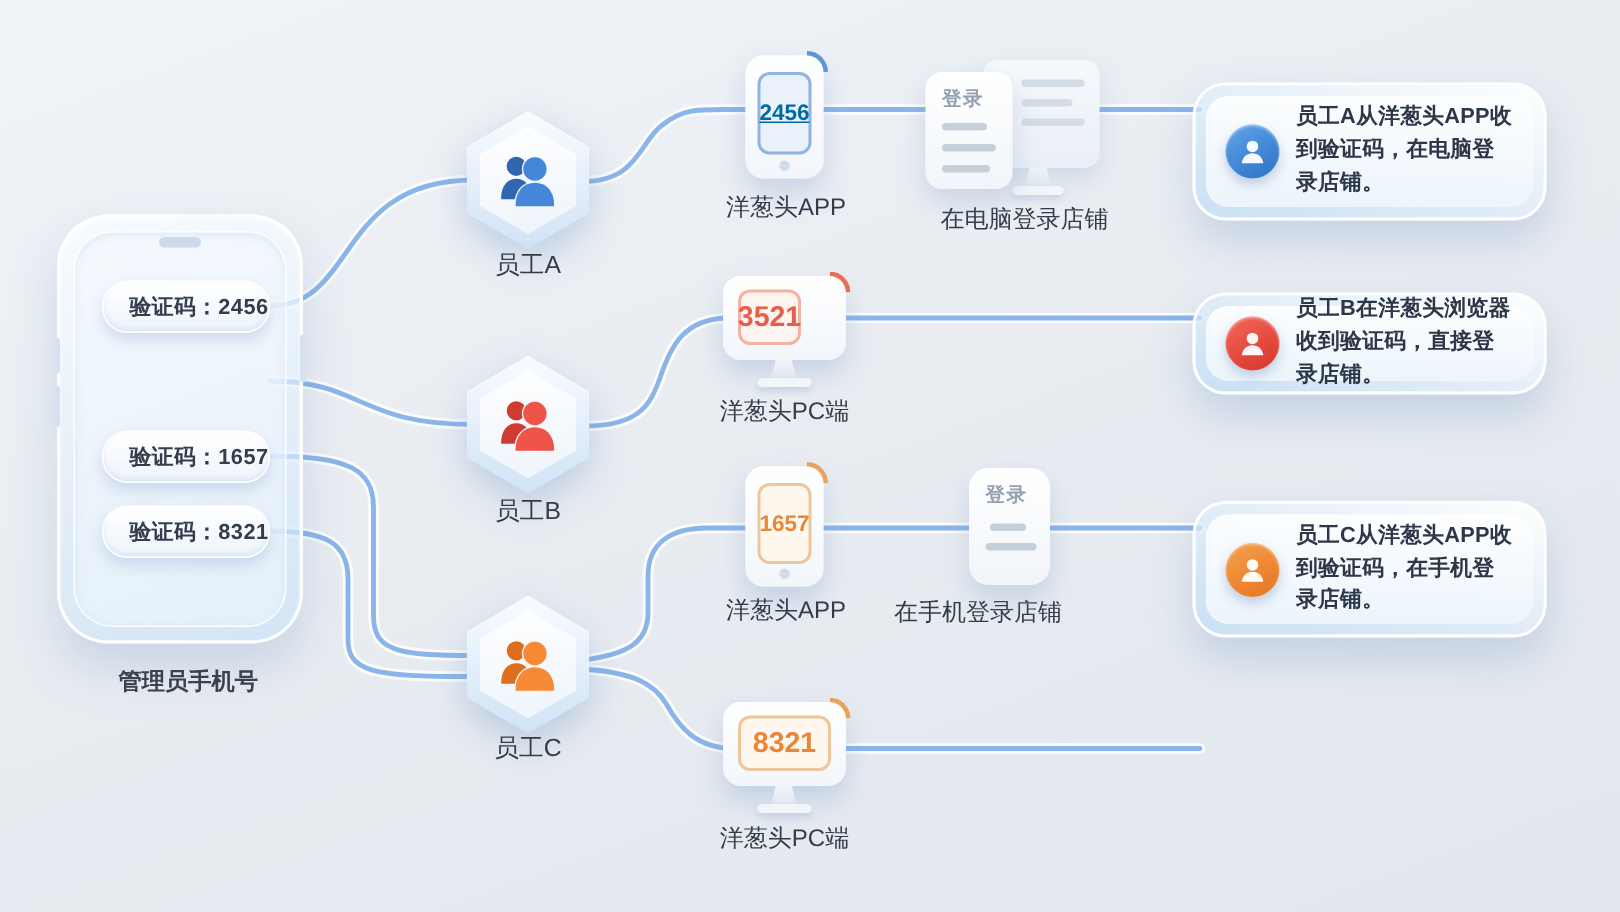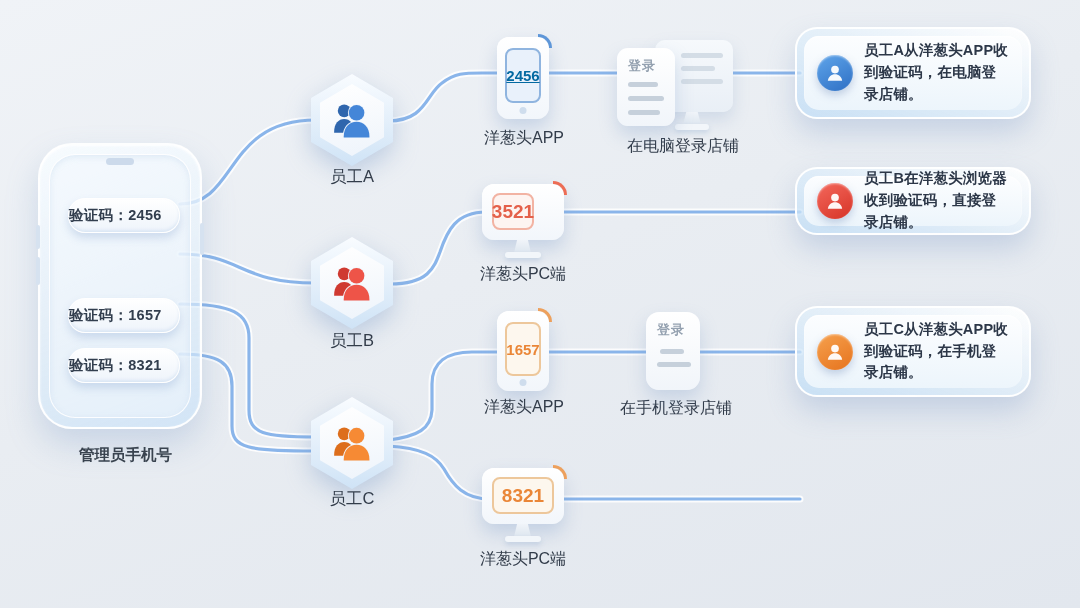--- a/index.html
+++ b/index.html
@@ -31,24 +31,23 @@
     box-shadow:inset 0 2px 6px rgba(160,190,225,.25);
   }
   .phone-notch { position:absolute; top:13px; left:50%; transform:translateX(-50%);
     width:28px; height:7px; border-radius:4px; background:#ccdaeb; }
   .side-btn { position:absolute; width:4px; border-radius:2px; background:#d6e2f0; }
   .code-pill {
     position:absolute; left:30px; width:112px; height:35px; border-radius:17px;
     background:linear-gradient(180deg,#ffffff 0%,#eef4fb 100%);
     border:1px solid rgba(255,255,255,.95);
     box-shadow:0 5px 9px rgba(130,160,205,.30), inset 0 -2px 3px rgba(195,215,238,.45);
-    display:flex; align-items:center; justify-content:flex-start;
+    display:flex; align-items:center; justify-content:flex-end;
     font-size:14.5px; font-weight:600; color:#323e4e; letter-spacing:.3px;
     z-index:4;
-    margin-top:11px;
   }
   .phone-caption { position:absolute; left:28px; top:443px; width:195px; z-index:3;
     text-align:center; font-size:15.5px; font-weight:600; color:#39434f; line-height:1.55; }
 
   
   .hex-wrap { position:absolute; width:82px; height:92px; z-index:3;
     filter:drop-shadow(0 9px 12px rgba(116,150,198,.38)); }
   .hex { position:absolute; clip-path:polygon(50% 0,100% 26%,100% 74%,50% 100%,0 74%,0 26%); }
   .hex-outer { inset:0; background:linear-gradient(180deg,#f9fcff 0%,#cfe3f6 100%); }
   .hex-inner { left:9px; top:10px; right:9px; bottom:10px;
@@ -83,21 +82,21 @@
   .bar { position:absolute; height:4.5px; border-radius:3px; background:#c6d0db; }
   .ghost-monitor { position:absolute; z-index:4; border-radius:10px;
     background:linear-gradient(180deg,#f6f9fc 0%,#e9eff6 100%);
     box-shadow:0 8px 16px rgba(130,160,200,.25); }
   .ghost-bar { position:absolute; height:5px; border-radius:3px; background:#d4dde6; }
 
   
   .result-card { position:absolute; left:795px; width:236px; z-index:3; border-radius:22px;
     background:linear-gradient(200deg,rgba(255,255,255,.95) 0%,rgba(223,238,250,.72) 50%,rgba(193,221,245,.8) 100%);
     border:2px solid rgba(255,255,255,.98);
-    box-shadow:0 14px 28px rgba(118,150,196,.30); }
+    box-shadow:0 14px 28px rgba(118,150,196,.30);margin-top:28px; }
   .result-inner { position:absolute; inset:7px; border-radius:15px;
     background:linear-gradient(180deg,rgba(253,254,255,.95) 0%,rgba(238,246,252,.92) 100%);
     box-shadow:inset 0 1px 2px rgba(255,255,255,.9);
     display:flex; align-items:center; gap:11px; padding:0 12px 0 13px; }
   .avatar { flex:0 0 36px; width:36px; height:36px; border-radius:50%;
     display:flex; align-items:center; justify-content:center;
     box-shadow:0 4px 8px rgba(100,130,180,.35), inset 0 1px 2px rgba(255,255,255,.5); }
   .avatar svg { width:22px; height:22px; }
   .av-blue   { background:linear-gradient(150deg,#5fa5ea 0%,#2e6fc4 100%); }
   .av-red    { background:linear-gradient(150deg,#f4685c 0%,#d63327 100%); }
@@ -226,21 +225,21 @@
     <div class="arc" style="border-color:#eda05c; top:-3px; right:-3px;"></div>
     <div class="home-dot"></div>
   </div>
   <div class="node-label" style="left:454px; top:397px; width:140px; font-size:16px;">洋葱头APP</div>
 
   <div class="login-panel" style="left:646px; top:312px; width:54px; height:78px; border-radius:13px;">
     <div class="login-title">登录</div>
     <div class="bar" style="left:14px; top:37px; width:24px;"></div>
     <div class="bar" style="left:11px; top:50px; width:34px;"></div>
   </div>
-  <div class="node-label" style="left:596px; top:398px; width:160px; font-size:16px;">在手机登录店铺</div>
+  <div class="node-label" style="left:572px; top:398px; width:160px; font-size:16px;">在手机登录店铺</div>
 
   <div class="dev" style="left:482px; top:468px; width:82px; height:56px;">
     <div class="dev-screen orange-theme" style="left:10px; top:9px; width:62px; height:37px; font-size:19px;">8321</div>
     <div class="arc" style="border-color:#eda05c; top:-3px; right:-3px;"></div>
   </div>
   <div class="stand" style="left:514px; top:524px; width:17px; height:13px; z-index:3;"></div>
   <div class="stand-base" style="left:505px; top:536px; width:36px; height:6px; z-index:3;"></div>
   <div class="node-label" style="left:453px; top:549px; width:140px; font-size:16px;">洋葱头PC端</div>
 
   <div class="result-card" style="top:27px; height:92px;">

